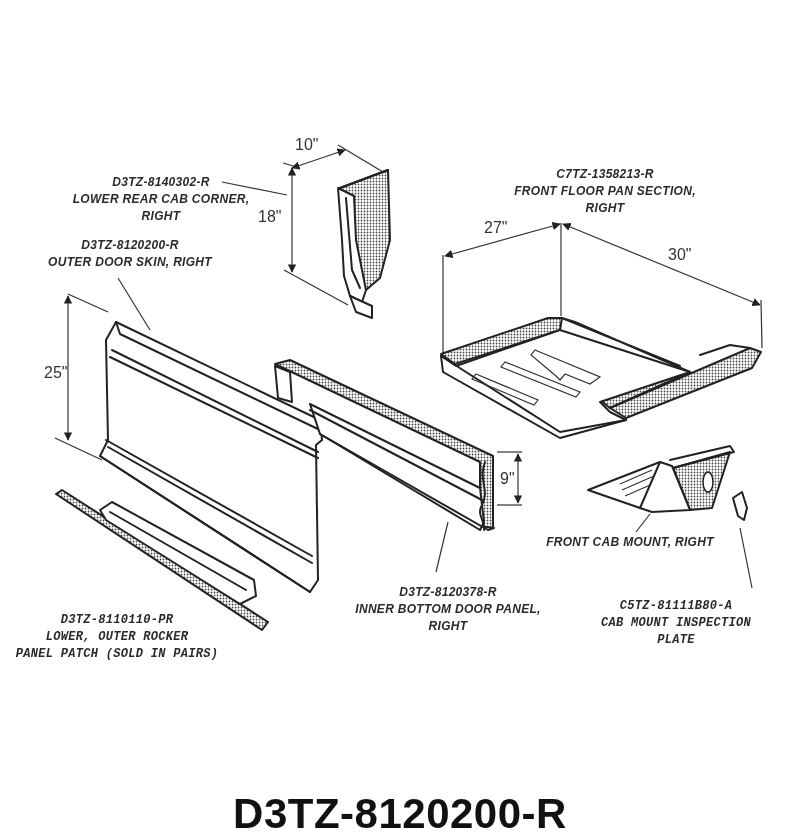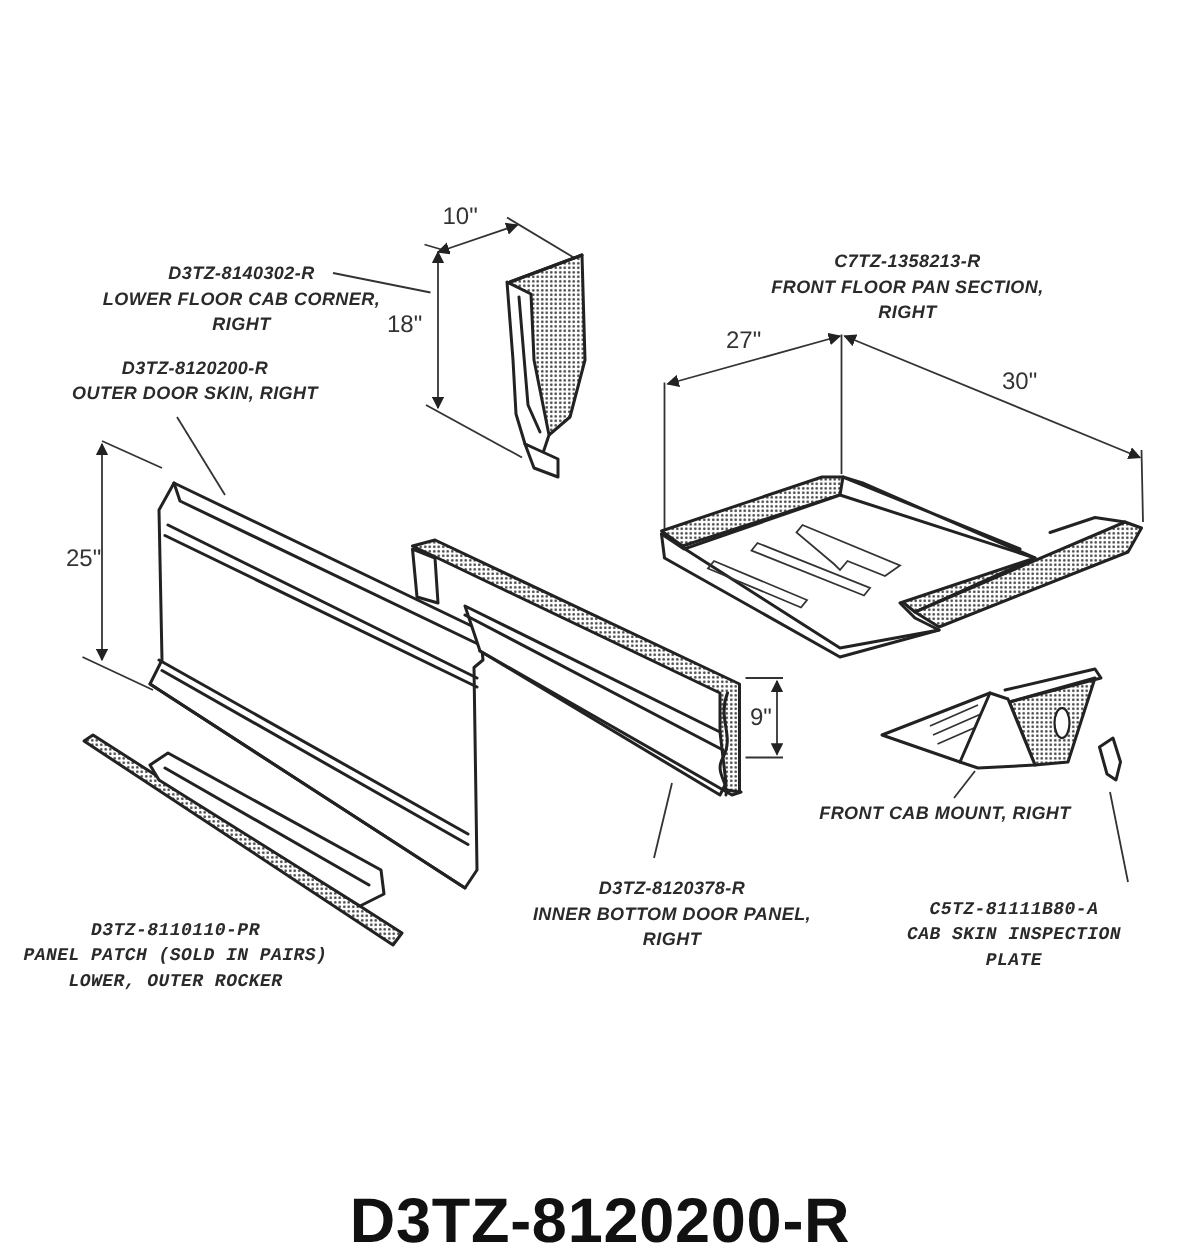--- a/index.html
+++ b/index.html
@@ -145,21 +145,21 @@
   <div class="dim" style="left:295px; top:136px;">10"</div>
   <div class="dim" style="left:258px; top:208px;">18"</div>
   <div class="dim" style="left:44px; top:364px;">25"</div>
   <div class="dim" style="left:484px; top:219px;">27"</div>
   <div class="dim" style="left:668px; top:246px;">30"</div>
   <div class="dim" style="left:500px; top:470px;">9"</div>
 
   
   <div class="label" style="left:56px; top:174px; width:210px;">
     <span>D3TZ-8140302-R</span>
-    <span>LOWER FLOOR CAB CORNER,</span>
+    <span>LOWER REAR CAB CORNER,</span>
     <span>RIGHT</span>
   </div>
 
   <div class="label" style="left:30px; top:237px; width:200px;">
     <span>D3TZ-8120200-R</span>
     <span>OUTER DOOR SKIN, RIGHT</span>
   </div>
 
   <div class="label" style="left:490px; top:166px; width:230px;">
     <span>C7TZ-1358213-R</span>
@@ -172,24 +172,24 @@
     <span>INNER BOTTOM DOOR PANEL,</span>
     <span>RIGHT</span>
   </div>
 
   <div class="label" style="left:530px; top:534px; width:200px;">
     <span>FRONT CAB MOUNT, RIGHT</span>
   </div>
 
   <div class="label" style="left:578px; top:598px; width:196px;font-family:Liberation Mono, monospace;">
     <span>C5TZ-81111B80-A</span>
-    <span>CAB SKIN INSPECTION</span>
+    <span>CAB MOUNT INSPECTION</span>
     <span>PLATE</span>
   </div>
 
   <div class="label" style="left:4px; top:612px; width:226px;font-family:Liberation Mono, monospace;">
     <span>D3TZ-8110110-PR</span>
+    <span>LOWER, OUTER ROCKER</span>
     <span>PANEL PATCH (SOLD IN PAIRS)</span>
-    <span>LOWER, OUTER ROCKER</span>
   </div>
 
   <div class="footer">D3TZ-8120200-R</div>
 </div>
 
 </body></html>

